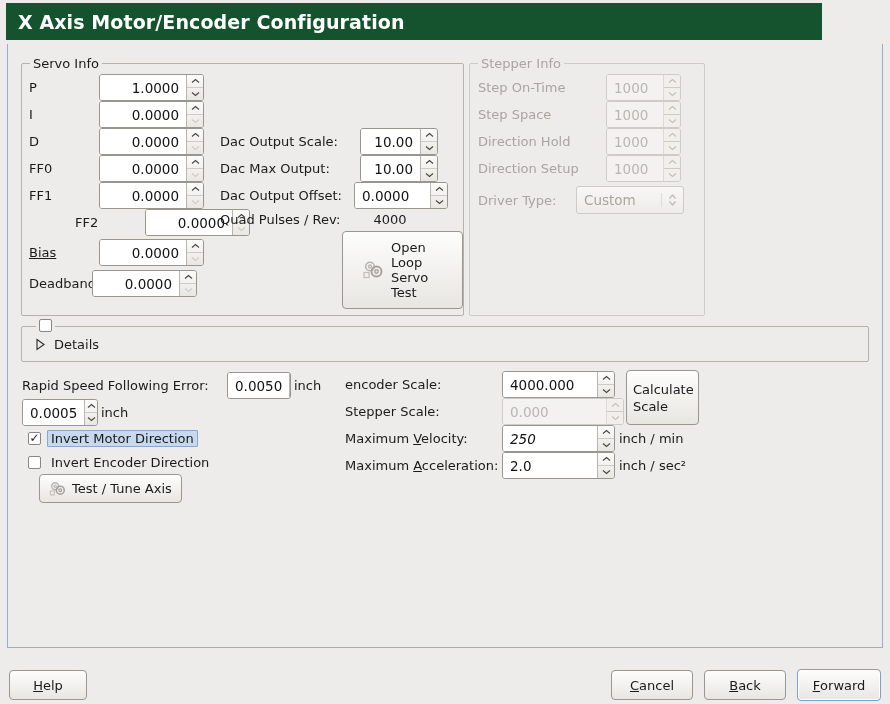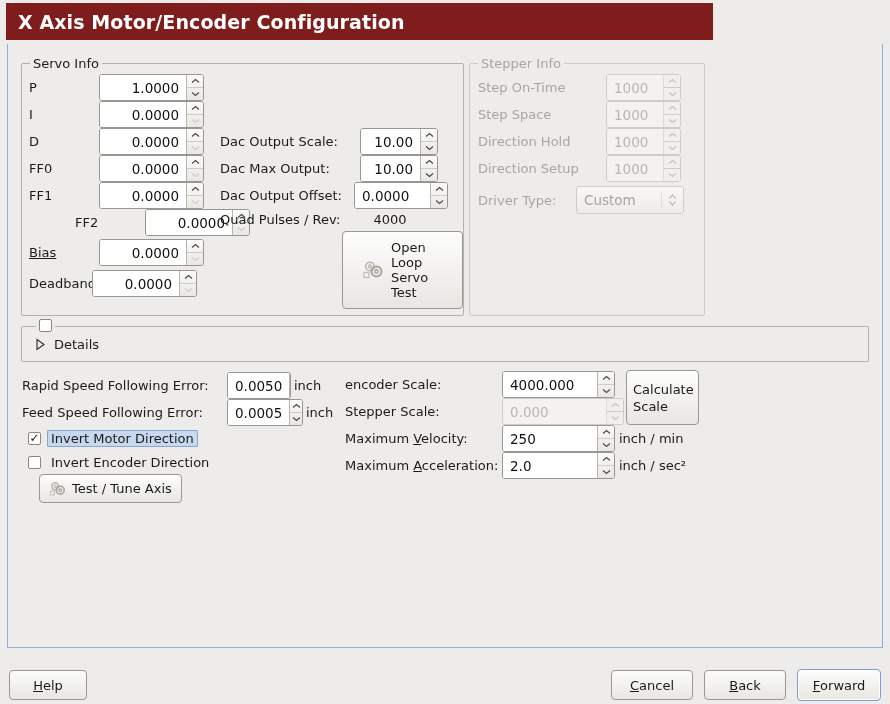--- a/index.html
+++ b/index.html
@@ -12,22 +12,22 @@
     font-family: "DejaVu Sans", "Liberation Sans", sans-serif;
     font-size: 13px;
     color: #1a1a1a;
     overflow: hidden;
     position: relative;
   }
 
   
   .titlebar {
     position: absolute;
-    left: 6px; top: 3px; width: 707px; height: 37px;
-    background: #7f1d1d;
+    left: 6px; top: 3px; width: 816px; height: 37px;
+    background: #14532d;
     display: flex; align-items: center;
   }
   .titlebar .title {
     color: #ffffff;
     font-weight: bold;
     font-size: 19px;
     padding-left: 12px;
     letter-spacing: 0.1px;
   }
 
@@ -523,21 +523,20 @@
             <svg class="chev" width="9" height="6" viewBox="0 0 9 6">
               <path d="M1 1.5L4.5 4.5L8 1.5" stroke="#4c4a47" stroke-width="1.2" fill="none"></path>
             </svg>
           </span>
       </span>
     </span>
     <span class="lbl" style="margin-left:3px;">inch</span>
   </div>
 
   <div class="row" style="left:14px; top:355px;">
-    <span class="lbl" style="width:205px;">Feed Speed Following Error:</span>
     <span class="spin" style="width:76px;">
       <span class="sval left">0.0005</span>
       <span class="sbtns">
         <span class="sb up">
             <svg class="chev" width="9" height="6" viewBox="0 0 9 6">
               <path d="M1 4.5L4.5 1.5L8 4.5" stroke="#4c4a47" stroke-width="1.2" fill="none"></path>
             </svg>
           </span>
         <span class="sb dn">
             <svg class="chev" width="9" height="6" viewBox="0 0 9 6">
@@ -614,21 +613,21 @@
 
   <div class="btn" style="position:absolute; left:618px; top:326px; width:73px; height:55px; flex-direction:column; align-items:flex-start; justify-content:center; padding:0 6px; line-height:17px;">
     <span>Calculate</span>
     <span>Scale</span>
   </div>
 
   <div class="row" style="left:337px; top:381px;">
     <span class="lbl" style="width:157px;">
       <span>Maximum </span><span class="mn">V</span><span>elocity:</span>
     </span>
-    <span class="spin" style="width:113px;">
+    <span class="spin" style="width:113px;font-style:italic;">
       <span class="sval left">250</span>
       <span class="sbtns">
         <span class="sb up">
             <svg class="chev" width="9" height="6" viewBox="0 0 9 6">
               <path d="M1 4.5L4.5 1.5L8 4.5" stroke="#4c4a47" stroke-width="1.2" fill="none"></path>
             </svg>
           </span>
         <span class="sb dn">
             <svg class="chev" width="9" height="6" viewBox="0 0 9 6">
               <path d="M1 1.5L4.5 4.5L8 1.5" stroke="#4c4a47" stroke-width="1.2" fill="none"></path>

